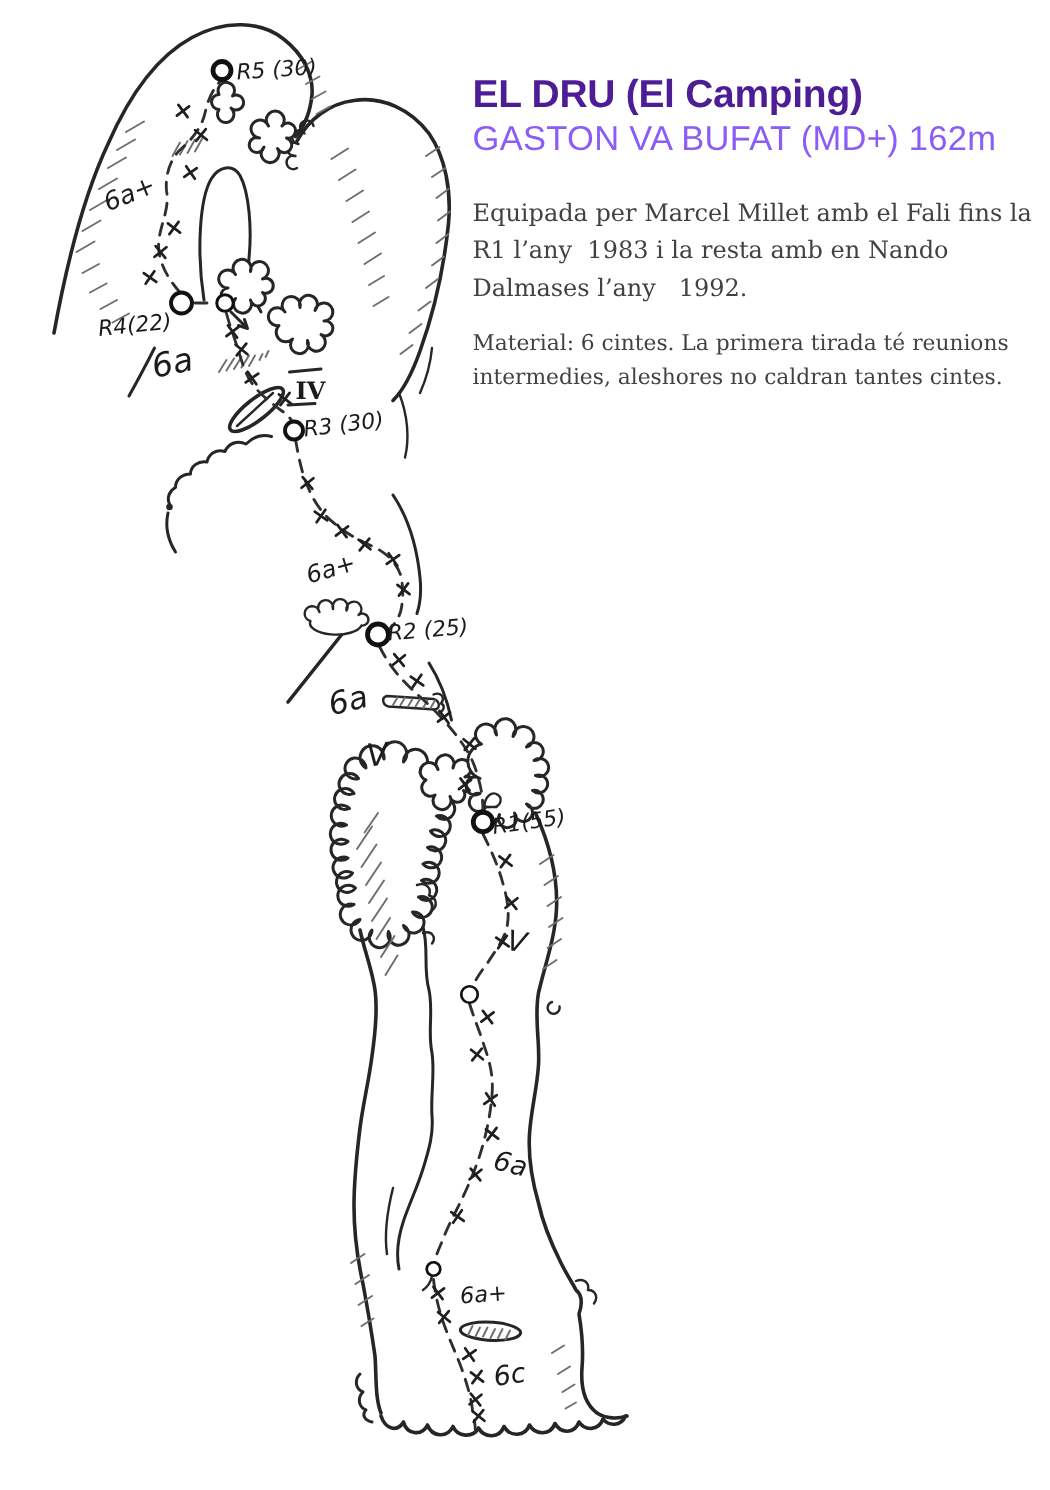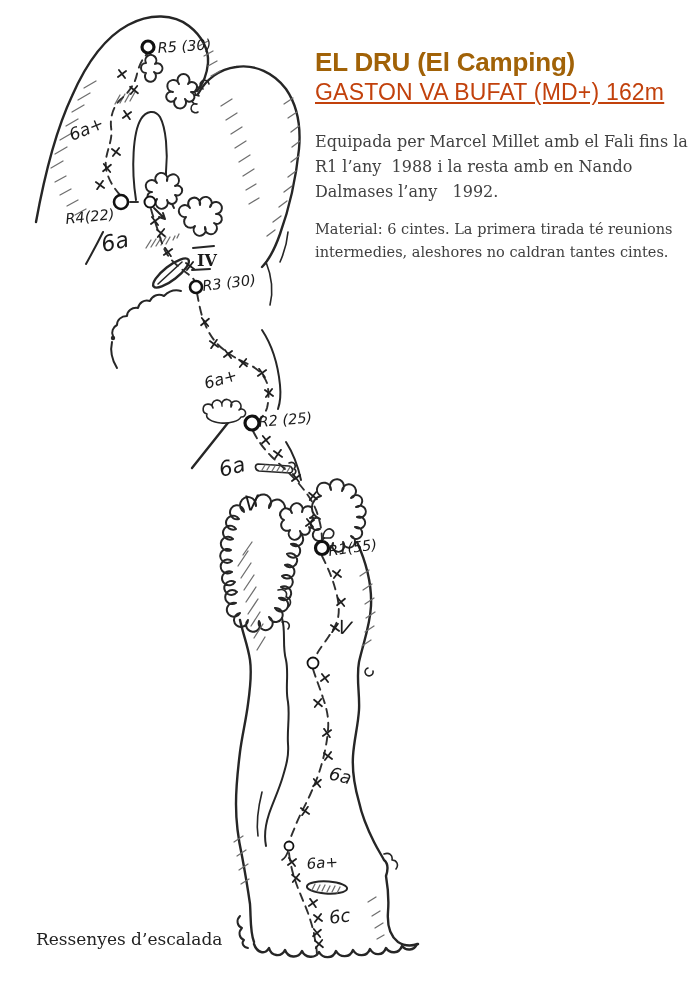--- a/index.html
+++ b/index.html
@@ -1,23 +1,23 @@
 <!DOCTYPE html>
 <html><head>
 <meta charset="utf-8">
 <style>
   html,body{margin:0;padding:0;background:#fff;}
   .page{position:relative;width:700px;height:993px;background:#ffffff;overflow:hidden;
         font-family:"Liberation Sans",sans-serif;}
   
   .text-col{position:absolute;left:315px;top:46px;width:382px;}
-  .title{font-size:26px;line-height:32px;color:#a16207;letter-spacing:-0.2px;}
+  .title{font-size:26px;line-height:32px;color:#4c1d95;letter-spacing:-0.2px;}
   .t-main{font-weight:800;}
   .t-paren{font-weight:700;}
-  .subtitle{font-size:23px;line-height:29px;font-weight:400;color:#c2410c;letter-spacing:0.2px;text-decoration:underline;}
+  .subtitle{font-size:23px;line-height:29px;font-weight:400;color:#8b5cf6;letter-spacing:0.2px;}
   .para{font-family:"DejaVu Serif",serif;font-size:16px;line-height:25px;color:#414141;
         margin:22px 0 0 0;white-space:pre-wrap;}
   .para.small{font-size:14.5px;line-height:23px;margin-top:14px;}
   
   .footer{position:absolute;left:36px;top:928px;text-align:center;}
   .brand{font-size:27px;font-weight:800;letter-spacing:-0.8px;color:#111;line-height:30px;}
   .tagline{font-family:"DejaVu Serif",serif;font-size:17px;color:#222;line-height:22px;}
   
   .topo{position:absolute;left:0;top:0;}
   .ink{stroke:#262626;fill:none;stroke-linecap:round;stroke-linejoin:round;}
@@ -203,21 +203,20 @@
       <text class="hand" x="307" y="869" font-size="15" transform="rotate(-4 307 869)">6a+</text>
       <text class="hand" x="330" y="924" font-size="18" transform="rotate(-8 330 924)">6c</text>
     </g>
   </svg>
 
   <div class="text-col">
     <div class="title">
       <span class="t-main">EL DRU</span><span class="t-paren"> (El Camping)</span>
     </div>
     <div class="subtitle">GASTON VA BUFAT (MD+) 162m</div>
-    <p class="para">Equipada per Marcel Millet amb el Fali fins la R1 l’any  1988 i la resta amb en Nando Dalmases l’any   1992.</p>
+    <p class="para">Equipada per Marcel Millet amb el Fali fins la R1 l’any  1983 i la resta amb en Nando Dalmases l’any   1992.</p>
     <p class="para small">Material: 6 cintes. La primera tirada té reunions intermedies, aleshores no caldran tantes cintes.</p>
   </div>
 
   <div class="footer">
-    <div class="tagline">Ressenyes d’escalada</div>
   </div>
 
 </div>
 
 </body></html>

